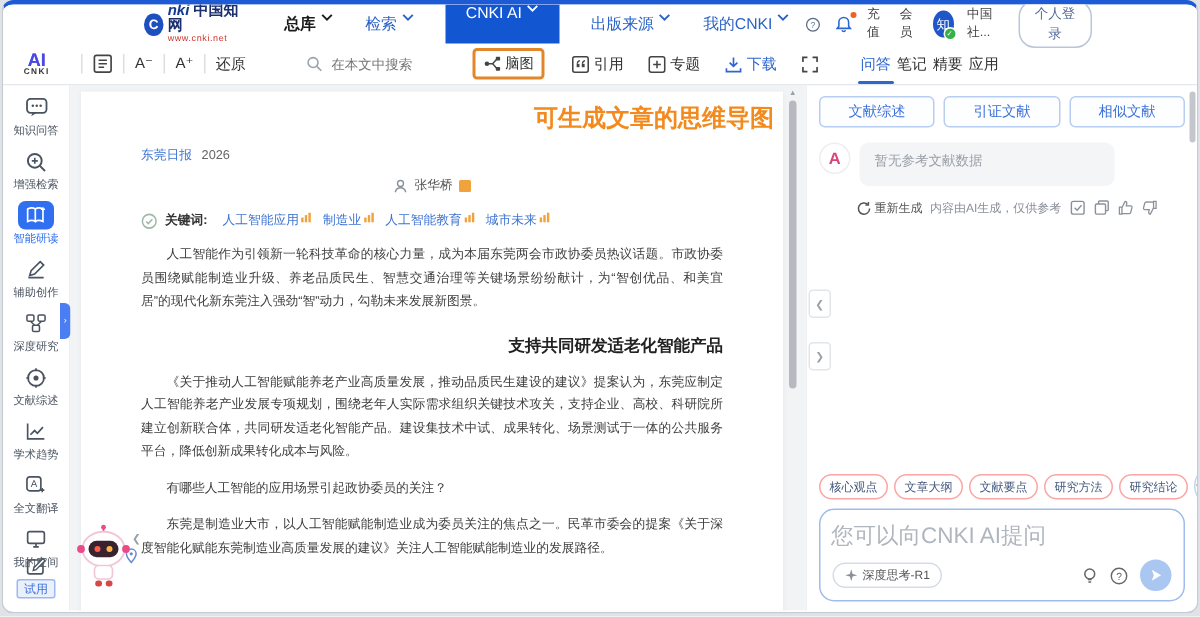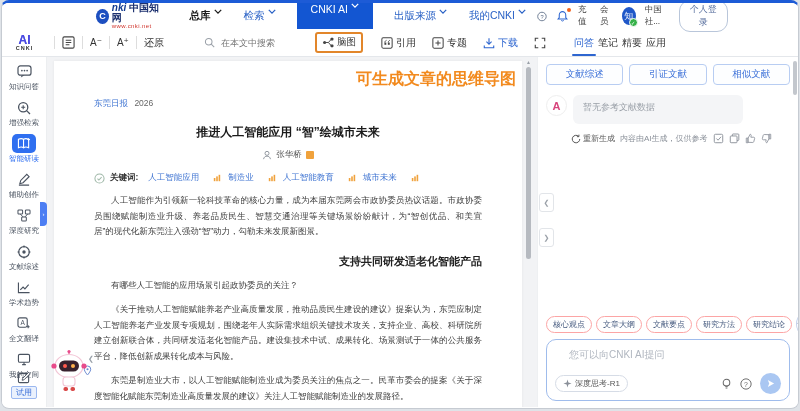--- a/index.html
+++ b/index.html
@@ -57,21 +57,21 @@
   .page{position:absolute;left:7px;top:4px;width:468px;height:360px;background:#fff;box-shadow:0 0 3px rgba(0,0,0,.06);overflow:hidden;}
   .annotation{margin:8px 6px 0 0;text-align:right;font-size:16px;font-weight:bold;color:#f28a1e;font-family:Liberation Mono, monospace;}
   .srcline{margin:8px 0 0 40px;font-size:8.5px;}
   .srcline .src{color:#3f74d2;cursor:pointer;}
   .srcline .yr{color:#666;margin-left:4px;}
   .dtitle{margin-top:14px;text-align:center;font-size:12px;font-weight:bold;color:#1a1a1a;}
   .byline{margin-top:8px;display:flex;justify-content:center;align-items:center;gap:4px;font-size:8.5px;color:#555;}
   .abadge{width:8px;height:8px;background:#f0a23c;border-radius:1px;display:inline-block;}
   .kwline{margin:11px 40px 0 40px;font-size:8.5px;color:#333;display:flex;align-items:center;flex-wrap:wrap;gap:2px;}
   .kwlabel{font-weight:bold;margin:0 3px;}
-  .kw{color:#3f74d2;cursor:pointer;margin-left:5px;display:inline-flex;align-items:center;gap:14px;}
+  .kw{color:#3f74d2;cursor:pointer;margin-left:5px;display:inline-flex;gap:1px;}
   .para{margin:9px 40px 0 40px;font-size:8.5px;line-height:15.5px;color:#3d3d3d;text-align:justify;text-indent:2em;}
   .sect{margin:14px 40px 0 40px;font-size:11px;font-weight:bold;color:#222;text-align:right;}
   .docsb{position:absolute;right:6px;top:2px;width:5px;height:346px;}
   .docsb .up{color:#9aa0a8;font-size:5px;text-align:center;line-height:6px;}
   .docsb .thumb{margin-top:2px;width:5px;height:192px;background:#b6bac0;border-radius:3px;}
   .robot{position:absolute;left:3px;top:292px;cursor:pointer;}
   .minictl{position:absolute;left:41px;top:298px;color:#98a0a8;font-size:7px;cursor:pointer;}
   .minipin{position:absolute;left:36px;top:308px;cursor:pointer;}
   
   .panel{flex:1;position:relative;background:#fff;border-left:1px solid #eef0f2;padding:0 8px;box-sizing:border-box;}
@@ -85,21 +85,21 @@
   .aibubble{background:#f4f5f7;border-radius:6px;padding:6px 10px 10px 10px;font-size:9px;color:#9aa0a8;width:150px;}
   .metarow{margin-top:9px;margin-left:25px;display:flex;align-items:center;gap:5px;color:#8a9099;font-size:8px;flex-wrap:nowrap;white-space:nowrap;}
   .metarow .regen{color:#555;cursor:pointer;display:flex;align-items:center;gap:2px;}
   .micon{cursor:pointer;color:#8a9099;}
   .handle{position:absolute;left:1px;width:13px;height:17px;border:1px solid #e2e5e9;background:#fff;border-radius:3px;color:#9aa0a8;font-size:7px;display:flex;align-items:center;justify-content:center;cursor:pointer;}
   .bottomblock{position:absolute;left:8px;right:8px;bottom:6px;}
   .tagrow{display:flex;align-items:center;gap:4px;margin-bottom:6px;}
   .tag{font-size:8px;color:#44597e;border:1px solid #fca5a5;border-radius:999px;padding:2px 6px;background:#fff;cursor:pointer;white-space:nowrap;}
   .tagmore{margin-left:auto;width:16px;height:16px;border:1px solid #c5d2ec;border-radius:50%;display:flex;align-items:center;justify-content:center;color:#6a7ba0;cursor:pointer;}
   .inputbox{border:1.5px solid #9fbcec;border-radius:10px;height:60px;position:relative;background:#fff;}
-  .inputbox textarea{position:absolute;top:6px;left:20px;right:9px;height:24px;border:none;outline:none;resize:none;font-size:10px;color:#333;font-family:inherit;background:transparent;}
+  .inputbox textarea{position:absolute;top:6px;left:5px;right:9px;height:24px;border:none;outline:none;resize:none;font-size:15px;color:#333;font-family:inherit;background:transparent;}
   .inputbox textarea::placeholder{color:#b0b6bf;}
   .inputbotrow{position:absolute;left:8px;right:8px;bottom:6px;display:flex;align-items:center;gap:8px;}
   .deeppill{border:1px solid #d6dce6;border-radius:999px;padding:2px 7px;font-size:8px;color:#555;display:flex;align-items:center;gap:3px;cursor:pointer;background:#fff;}
   .sendbtn{width:21px;height:21px;border-radius:50%;background:#aac7f2;display:flex;align-items:center;justify-content:center;cursor:pointer;}
   .growspace{flex:1;}
   .winsb{position:absolute;right:1px;top:58px;width:4px;height:34px;background:#c3c7cd;border-radius:2px;}
 </style>
 </head>
 <body>
 
@@ -341,21 +341,20 @@
       </div>
     </div>
 
     <div class="docarea">
       <div class="page">
         <div class="annotation">可生成文章的思维导图</div>
         <div class="srcline">
           <span class="src">东莞日报</span>
           <span class="yr">2026</span>
         </div>
-        <div class="dtitle">推进人工智能应用 “智”绘城市未来</div>
         <div class="byline">
           <svg width="10" height="10" viewBox="0 0 12 12">
               <circle cx="6" cy="4" r="2.4" fill="none" stroke="#8a9099" stroke-width="1.1"></circle>
               <path d="M1.8 11c.6-2.6 2.3-3.6 4.2-3.6s3.6 1 4.2 3.6" fill="none" stroke="#8a9099" stroke-width="1.1"></path>
             </svg>
           <span>张华桥</span>
           <span class="abadge"></span>
         </div>
         <div class="kwline">
           <svg width="11" height="11" viewBox="0 0 12 12">
@@ -391,22 +390,22 @@
               <span>城市未来</span>
               <svg width="8" height="8" viewBox="0 0 10 10">
                 <rect x="1" y="5" width="2" height="4" fill="#f0a23c"></rect>
                 <rect x="4" y="3" width="2" height="6" fill="#f0a23c"></rect>
                 <rect x="7" y="1" width="2" height="8" fill="#f0a23c"></rect>
               </svg>
             </span>
         </div>
         <p class="para">人工智能作为引领新一轮科技革命的核心力量，成为本届东莞两会市政协委员热议话题。市政协委员围绕赋能制造业升级、养老品质民生、智慧交通治理等关键场景纷纷献计，为“智创优品、和美宜居”的现代化新东莞注入强劲“智”动力，勾勒未来发展新图景。</p>
         <div class="sect">支持共同研发适老化智能产品</div>
+        <p class="para">《关于推动人工智能赋能养老产业高质量发展，推动品质民生建设的建议》提案认为，东莞应制定人工智能养老产业发展专项规划，围绕老年人实际需求组织关键技术攻关，支持企业、高校、科研院所建立创新联合体，共同研发适老化智能产品。建设集技术中试、成果转化、场景测试于一体的公共服务平台，降低创新成果转化成本与风险。</p>
         <p class="para">有哪些人工智能的应用场景引起政协委员的关注？</p>
-        <p class="para">《关于推动人工智能赋能养老产业高质量发展，推动品质民生建设的建议》提案认为，东莞应制定人工智能养老产业发展专项规划，围绕老年人实际需求组织关键技术攻关，支持企业、高校、科研院所建立创新联合体，共同研发适老化智能产品。建设集技术中试、成果转化、场景测试于一体的公共服务平台，降低创新成果转化成本与风险。</p>
         <p class="para">东莞是制造业大市，以人工智能赋能制造业成为委员关注的焦点之一。民革市委会的提案《关于深度智能化赋能东莞制造业高质量发展的建议》关注人工智能赋能制造业的发展路径。</p>
 
       </div>
       <div class="docsb">
         <div class="up">▲</div>
         <div class="thumb"></div>
       </div>
       <div class="minictl">❮</div>
       <svg class="minipin" width="9" height="11" viewBox="0 0 10 12">
           <path d="M5 1a3.6 3.6 0 0 1 3.6 3.6C8.6 7 5 11 5 11S1.4 7 1.4 4.6A3.6 3.6 0 0 1 5 1z" fill="none" stroke="#6a8ad0" stroke-width="1.1"></path>

